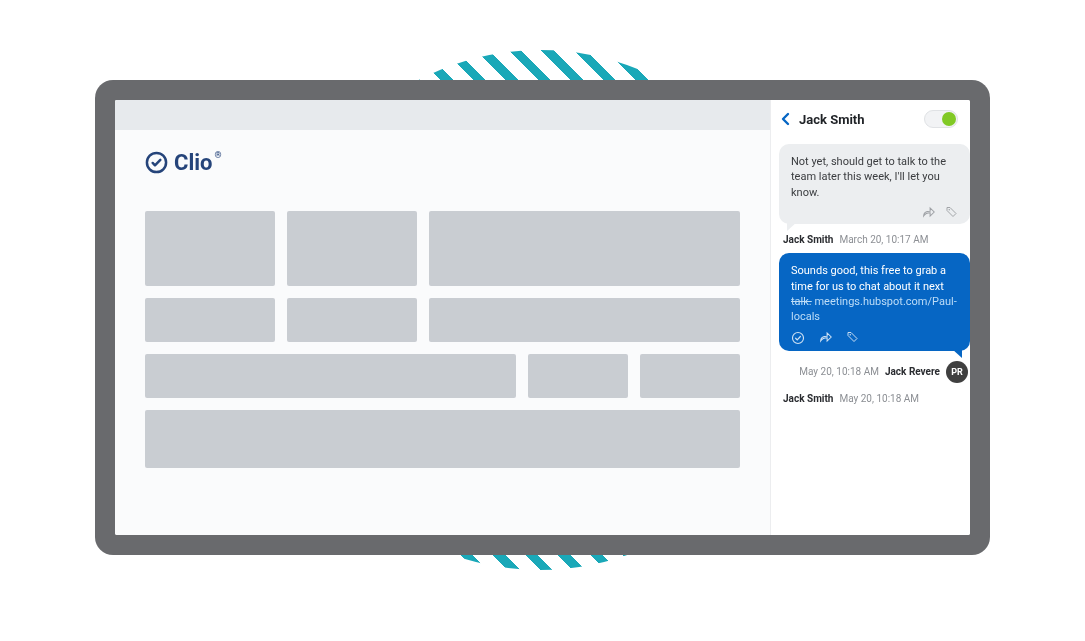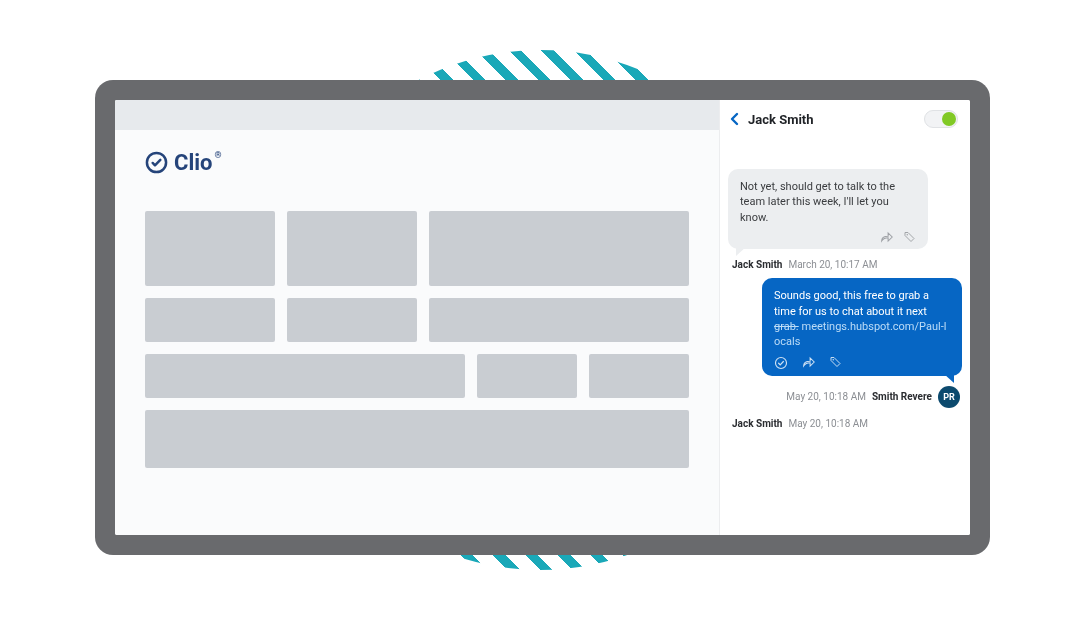--- a/index.html
+++ b/index.html
@@ -96,28 +96,27 @@
   .r2 .t2 { width: 130px; }
   .r2 .t3 { flex: 1; }
   .r3 .tile { height: 44px; }
   .r3 .t1 { flex: 1; }
   .r3 .t2 { width: 100px; }
   .r3 .t3 { width: 100px; }
   .r4 .tile { height: 58px; flex: 1; }
 
   
   .chat {
-    width: 251px;
+    width: 200px;
     background: #ffffff;
     border-left: 1px solid #ecedef;
     display: flex;
     flex-direction: column;
     font-size: 11px;
     color: #303133;
-    gap: 25px;
   }
 
   .chat-header {
     display: flex;
     align-items: center;
     padding: 10px 12px 12px 10px;
     gap: 8px;
   }
   .back-chevron {
     color: #0666c4;
@@ -143,21 +142,21 @@
     right: 1px;
     top: 1px;
     width: 14px;
     height: 14px;
     background: #81c925;
     border-radius: 50%;
   }
 
   .thread {
     flex: 1;
-    padding: 0 8px 8px 8px;
+    padding: 0 0 8px 8px;
     overflow: hidden;
   }
 
   .bubble {
     border-radius: 10px;
     padding: 10px 12px 6px 12px;
     margin: 4px 0 0 0;
     line-height: 1.4;
     position: relative;
     max-width: 200px;
@@ -223,21 +222,21 @@
     margin: 10px 2px 8px 2px;
   }
   .meta-row .name { font-weight: 700; color: #2a2c30; }
   .meta-row.right { justify-content: flex-end; }
   .meta-row.left { justify-content: flex-start; padding-left: 2px; }
 
   .avatar {
     width: 22px;
     height: 22px;
     border-radius: 50%;
-    background: #0c4a6e;
+    background: #404040;
     color: #fff;
     font-size: 9px;
     font-weight: 700;
     display: flex;
     align-items: center;
     justify-content: center;
     text-align: center;
   }
 
   .icon { display:inline-flex; }
@@ -320,21 +319,21 @@
             </span>
           </div>
         </div>
         <div class="meta-row left">
           <span class="name">Jack Smith</span>
           <span>March 20, 10:17 AM</span>
         </div>
 
         <div class="bubble outgoing">
           <div>
-            <span>Sounds good, this free to grab a time for us to chat about it next </span><span class="link-strike">grab.</span>
+            <span>Sounds good, this free to grab a time for us to chat about it next </span><span class="link-strike">talk.</span>
             <span> </span><a class="link">meetings.hubspot.com/Paul-locals</a>
           </div>
           <div class="actions">
             <span class="icon">
               <svg width="14" height="14" viewBox="0 0 16 16">
                   <circle cx="8" cy="8" r="6.3" stroke="#ffffff" stroke-width="1.3" fill="none"></circle>
                   <path d="M5.3 8.3l1.8 1.8 3.6-3.8" stroke="#ffffff" stroke-width="1.4" fill="none" stroke-linecap="round"></path>
                 </svg>
             </span>
             <span class="icon">
@@ -345,21 +344,21 @@
             <span class="icon">
               <svg width="13" height="12" viewBox="0 0 16 16">
                   <path d="M2 6V2h4l8 8-4 4z" fill="none" stroke="#ffffff" stroke-width="1.3"></path>
                   <circle cx="5" cy="5" r="1" fill="#ffffff"></circle>
                 </svg>
             </span>
           </div>
         </div>
         <div class="meta-row right">
           <span>May 20, 10:18 AM</span>
-          <span class="name">Smith Revere</span>
+          <span class="name">Jack Revere</span>
           <span class="avatar">PR</span>
         </div>
 
         <div class="meta-row left">
           <span class="name">Jack Smith</span>
           <span>May 20, 10:18 AM</span>
         </div>
 
       </div>
     </div>

